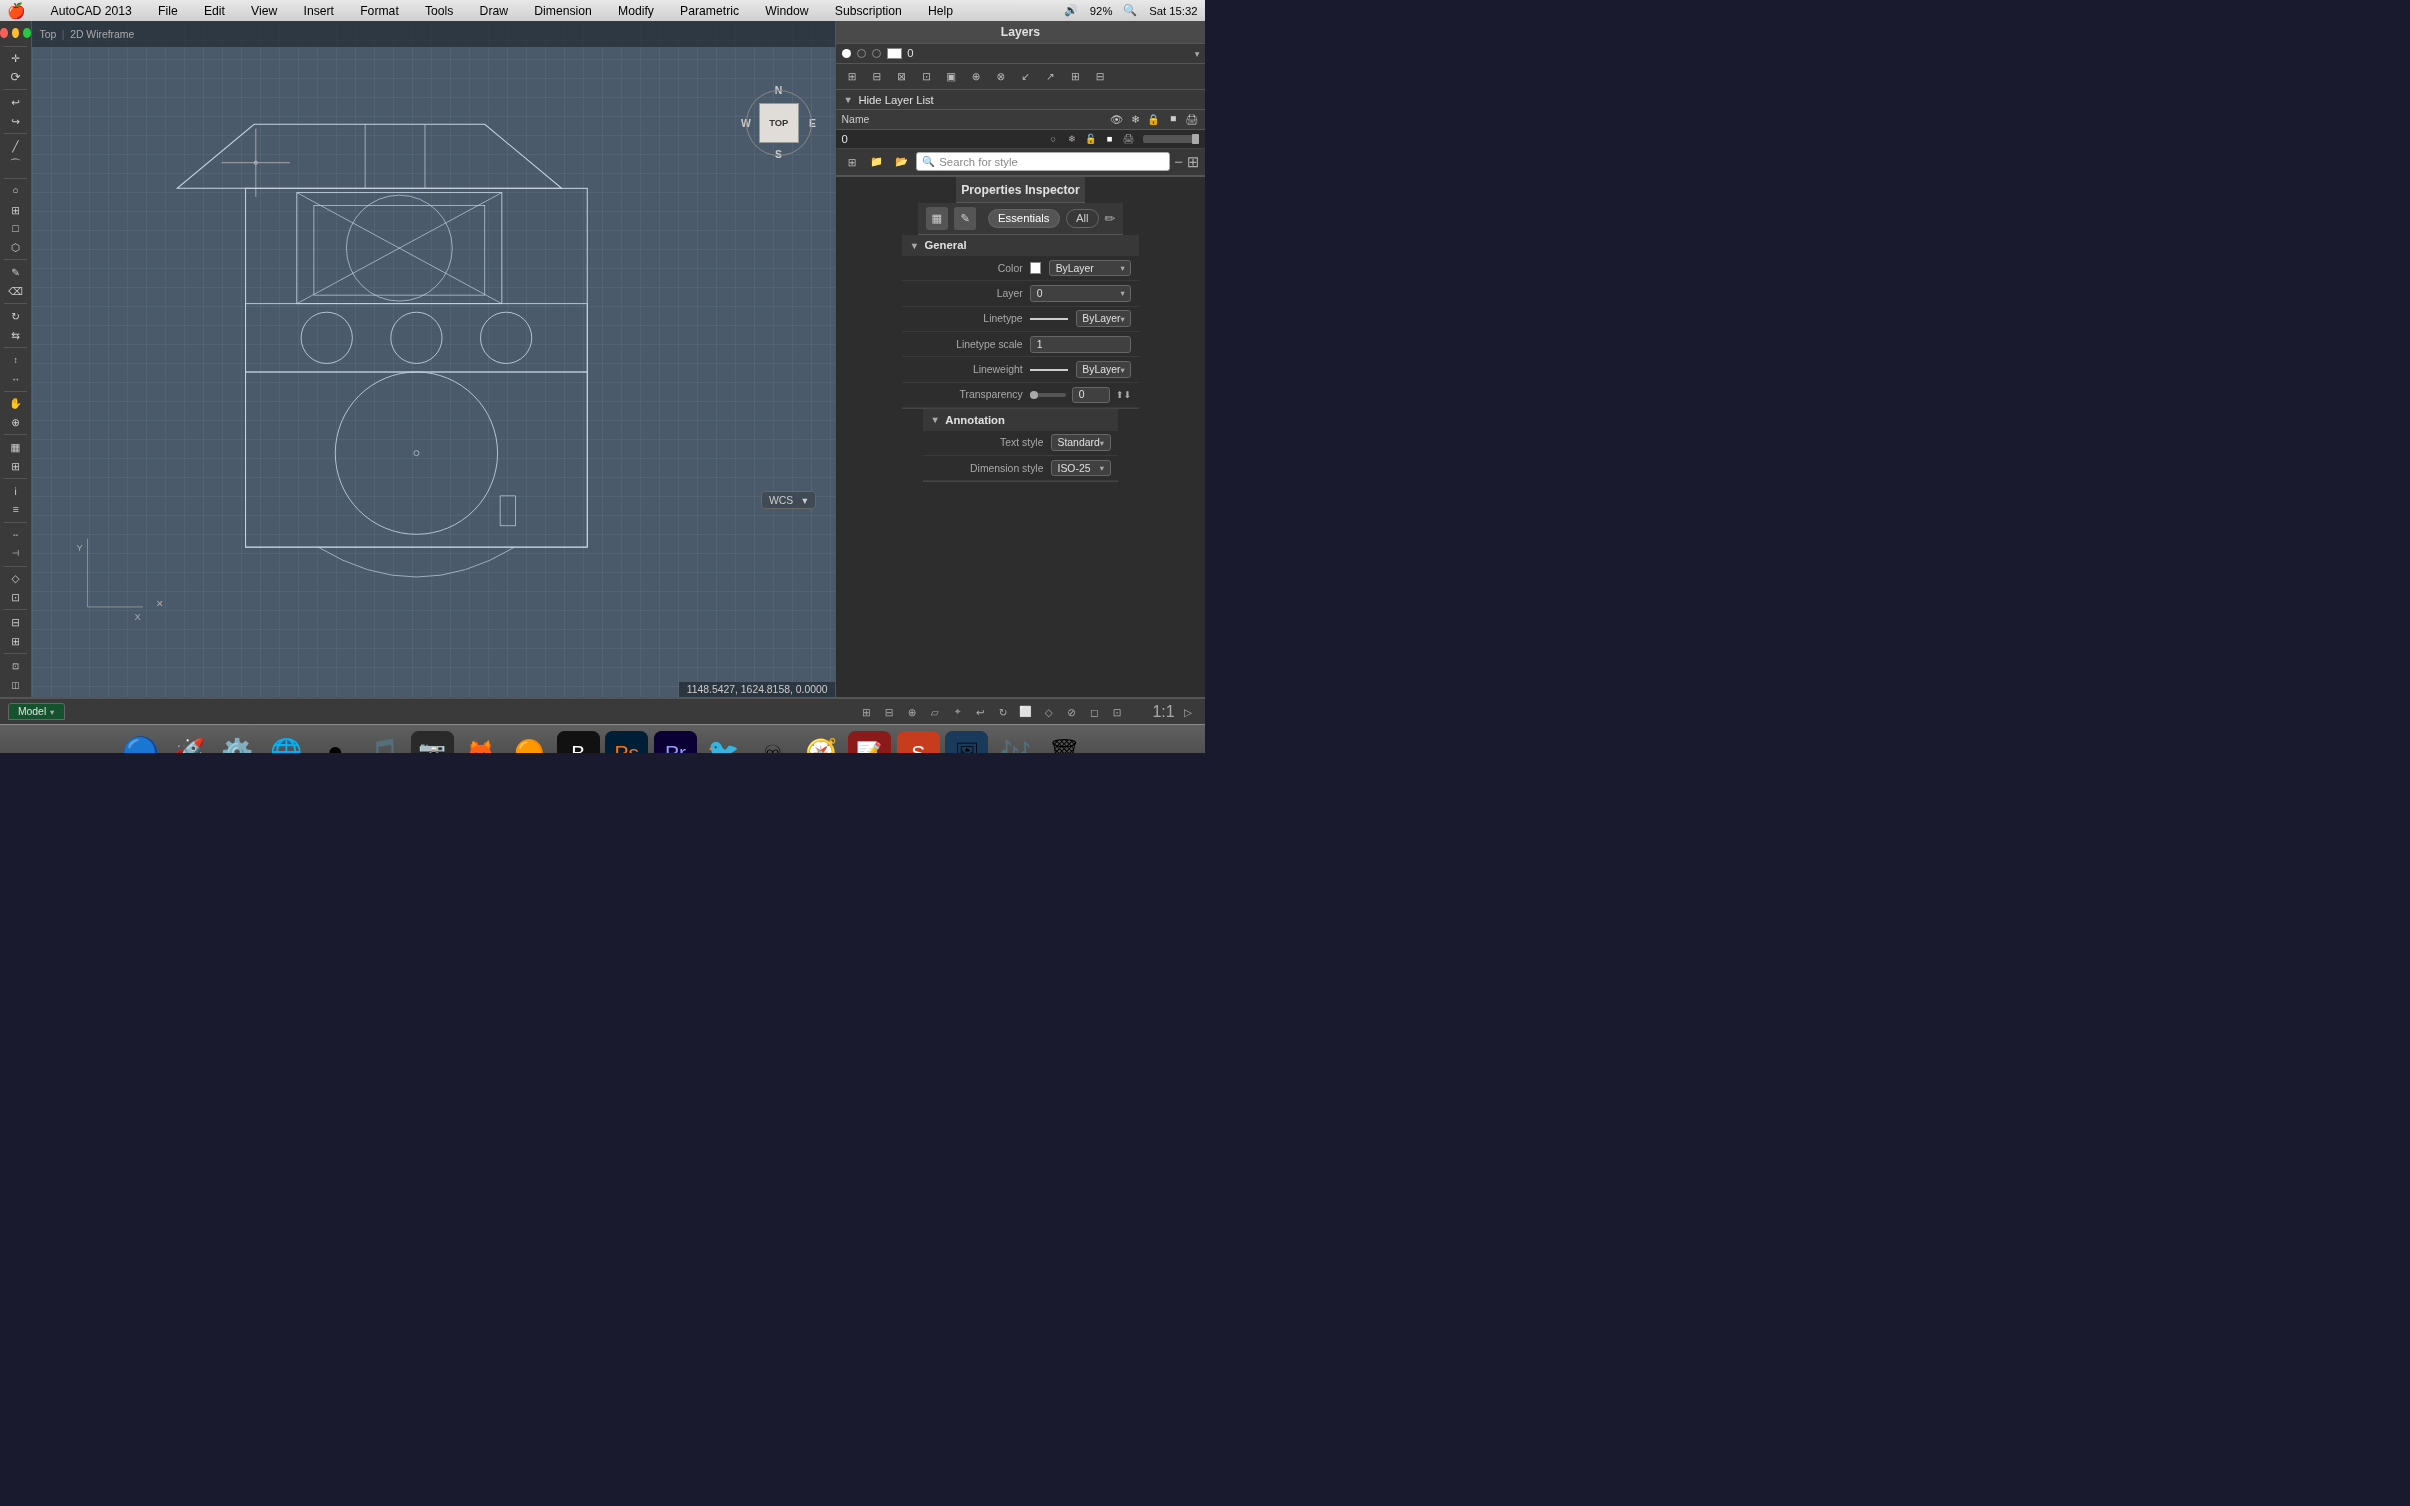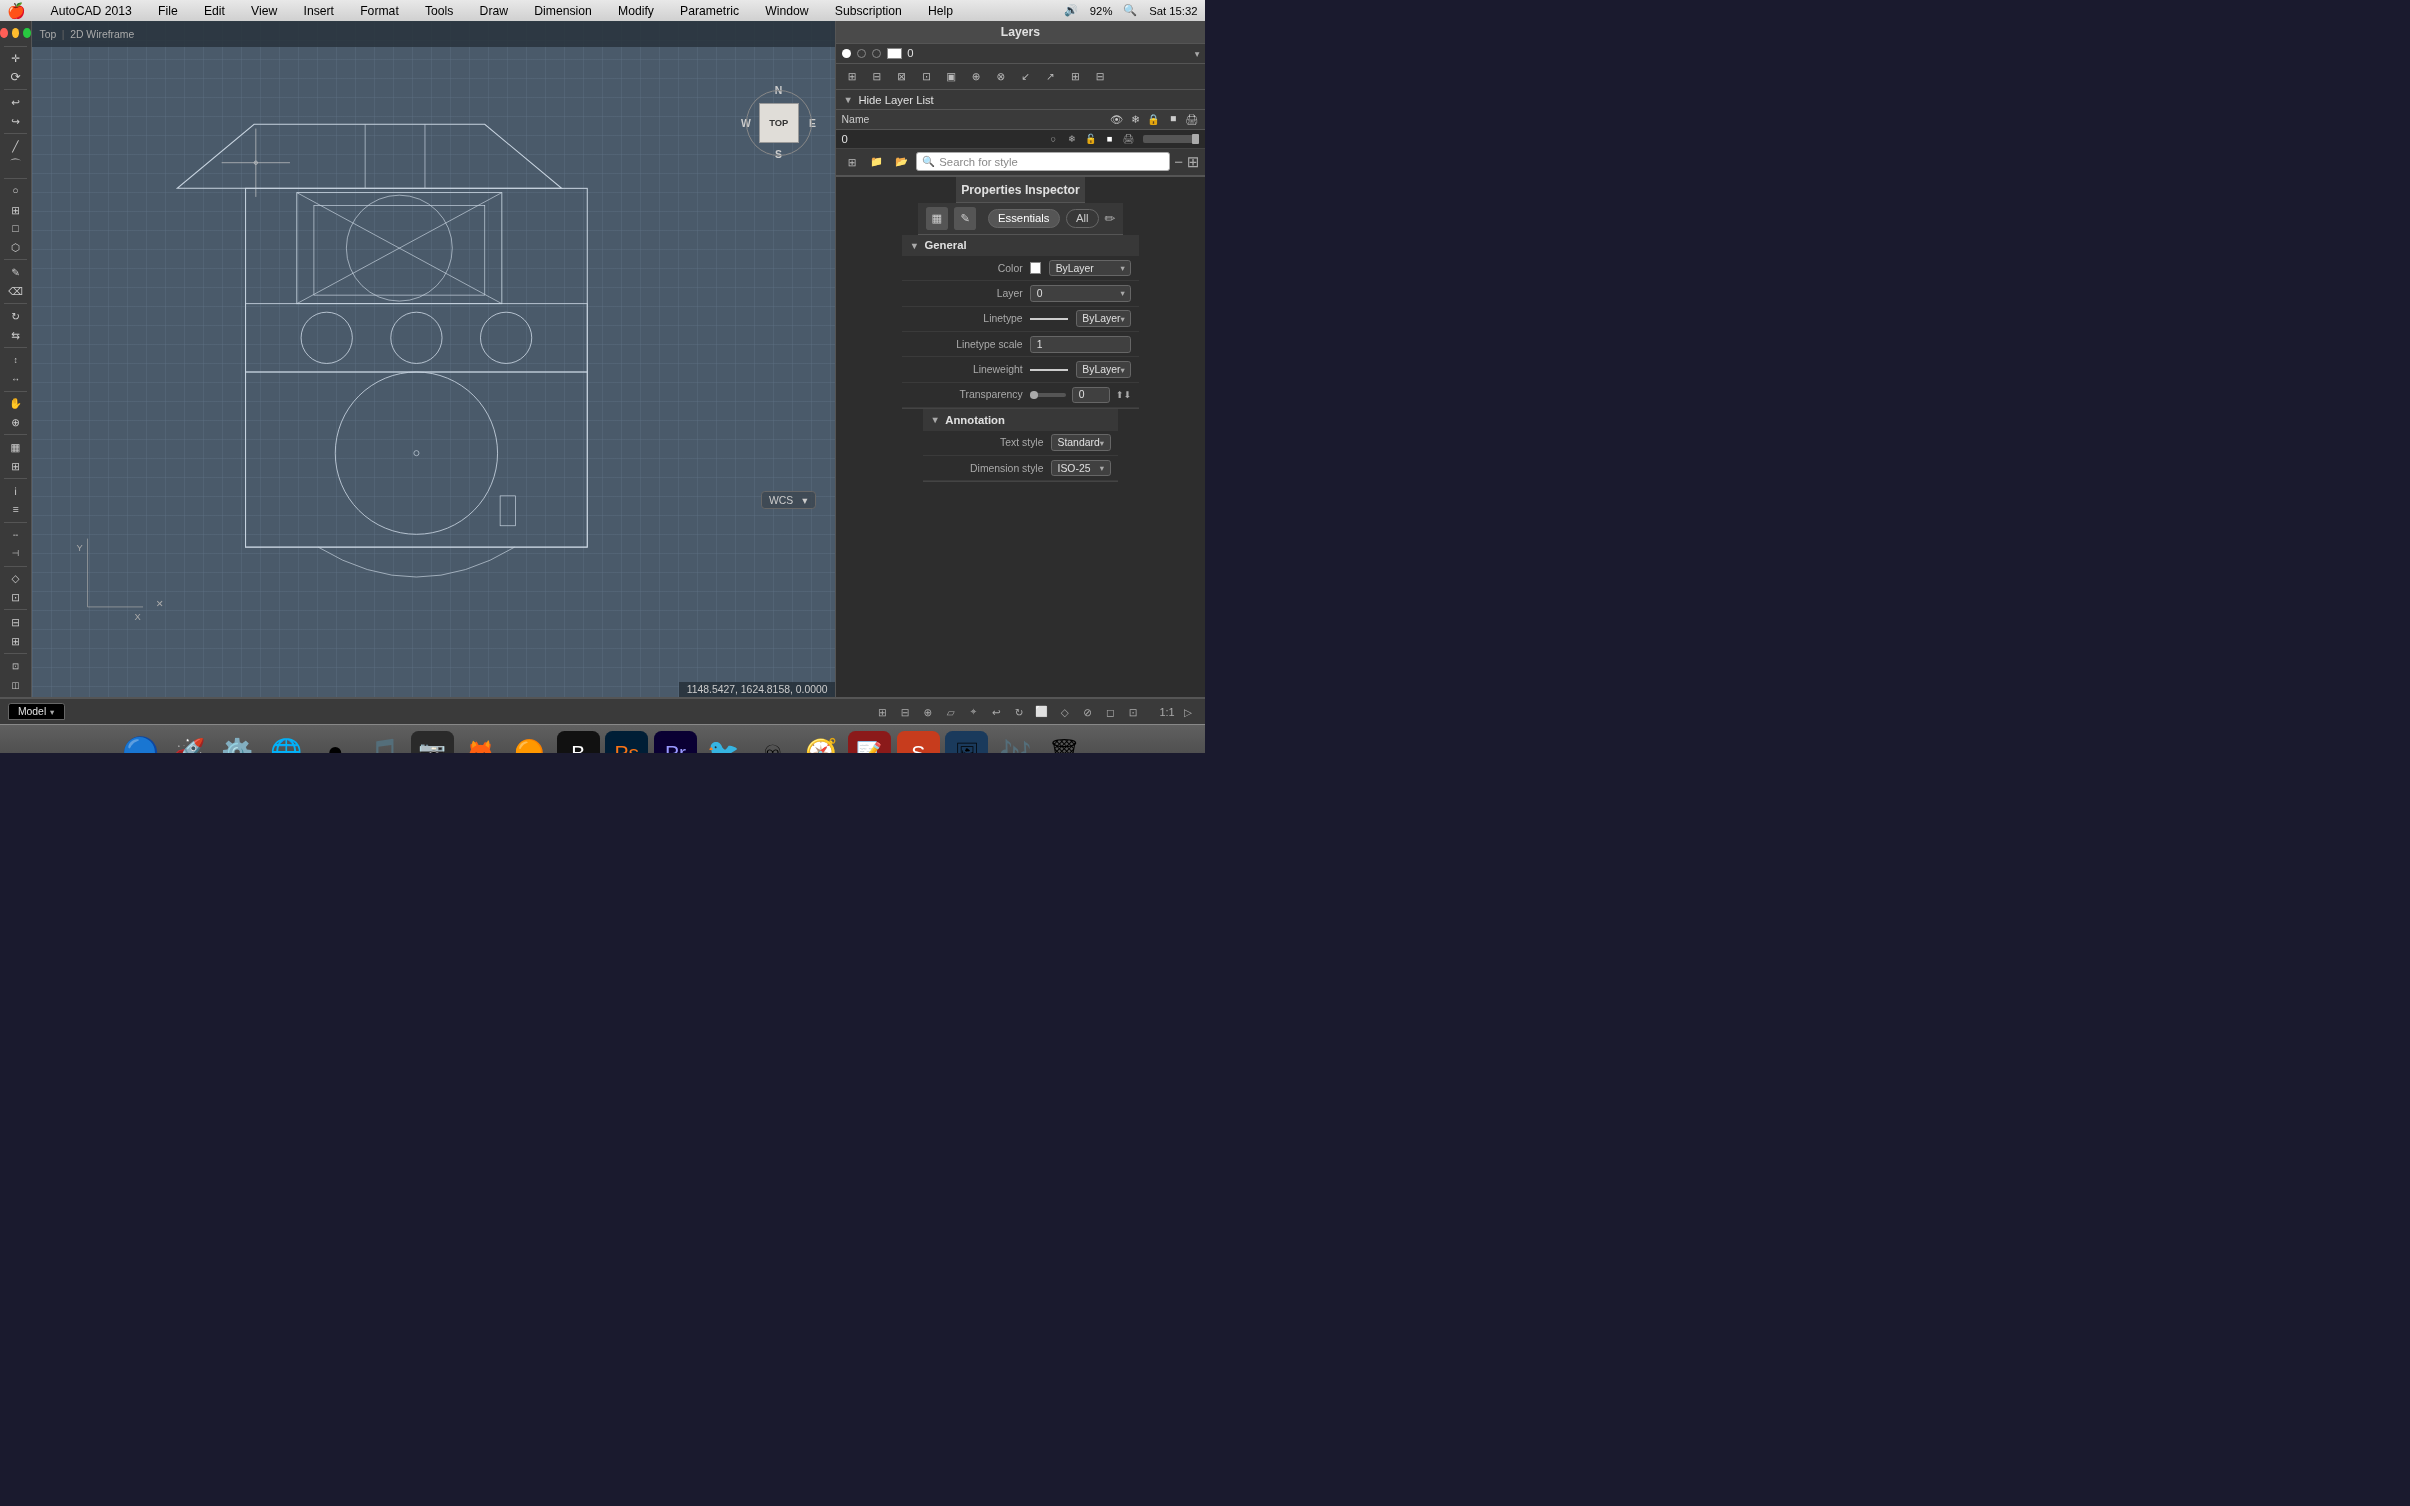--- a/index.html
+++ b/index.html
@@ -479,21 +479,21 @@
       border: 0.9px solid #666;
       border-radius: 2.8px 2.8px 0 0;
       padding: 1.9px 9.4px;
       font-size: 10.4px;
       color: #e0e0e0;
       cursor: pointer;
       display: flex;
       align-items: center;
       gap: 3.8px;
     }
-    .model-tab.active { background: #000000; text-align: right; }
+    .model-tab.active { background: #14532d; text-align: right; }
     .tab-bar-icons {
       margin-left: auto;
       display: flex;
       align-items: center;
       gap: 3.8px;
     }
     .tab-bar-icon { width: 19px; height: 17px; display: flex; align-items: center; justify-content: center; color: #aaa; font-size: 10.4px; cursor: pointer; }
 
     
     .cad-svg {
@@ -856,21 +856,21 @@
       <div class="tab-bar-icon">⊕</div>
       <div class="tab-bar-icon">▱</div>
       <div class="tab-bar-icon">⌖</div>
       <div class="tab-bar-icon">↩</div>
       <div class="tab-bar-icon">↻</div>
       <div class="tab-bar-icon">⬜</div>
       <div class="tab-bar-icon">◇</div>
       <div class="tab-bar-icon">⊘</div>
       <div class="tab-bar-icon">◻</div>
       <div class="tab-bar-icon">⊡</div>
-      <span style="font-size:11px; color:#aaa; margin-left:13px;">1:1</span>
+      <span style="font-size:16px; color:#aaa; margin-left:22px;">1:1</span>
       <div class="tab-bar-icon">▷</div>
     </div>
   </div>
 </div>
 
 <div class="bottom-dock">
   <div class="dock-item" style="font-size:30px;">🔵</div>
   <div class="dock-item">🚀</div>
   <div class="dock-item">⚙️</div>
   <div class="dock-item">🌐</div>

